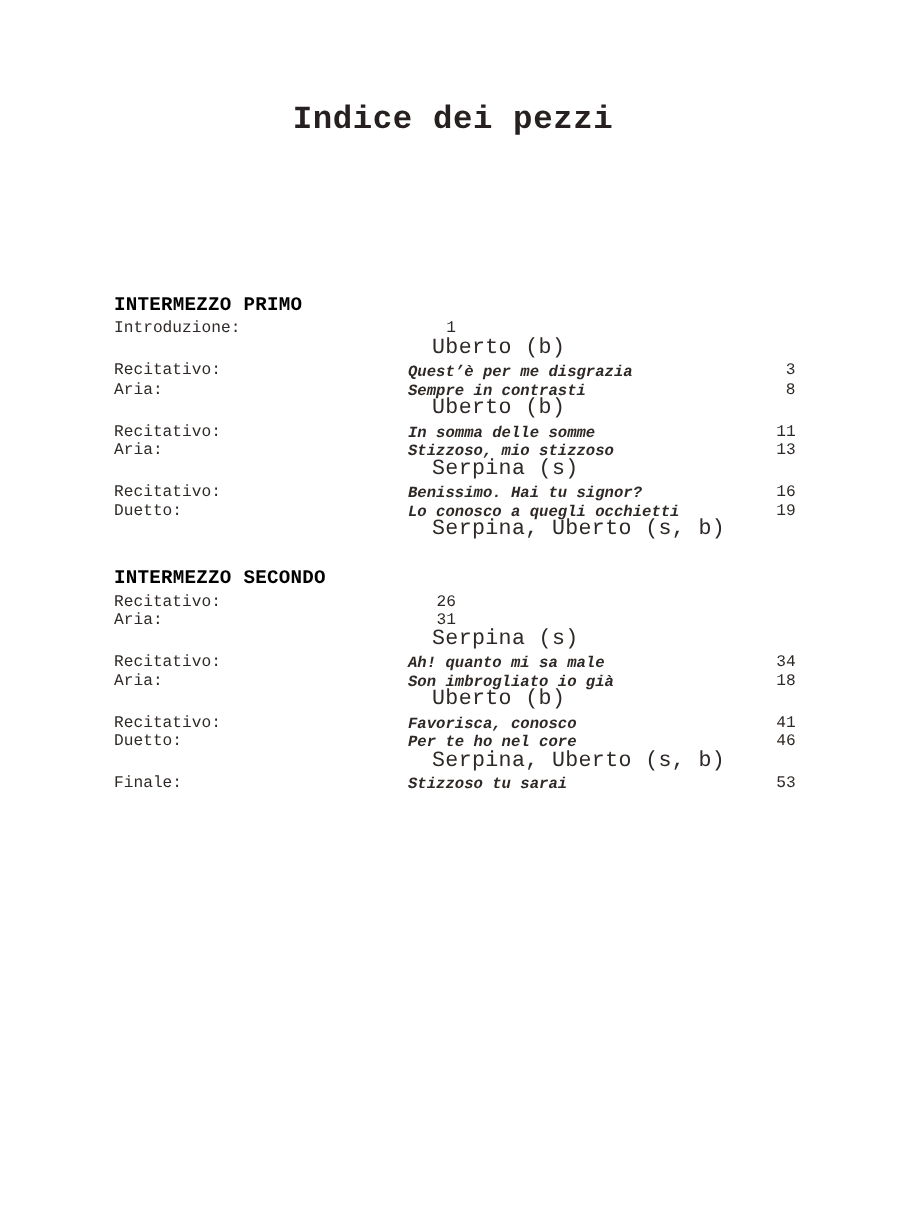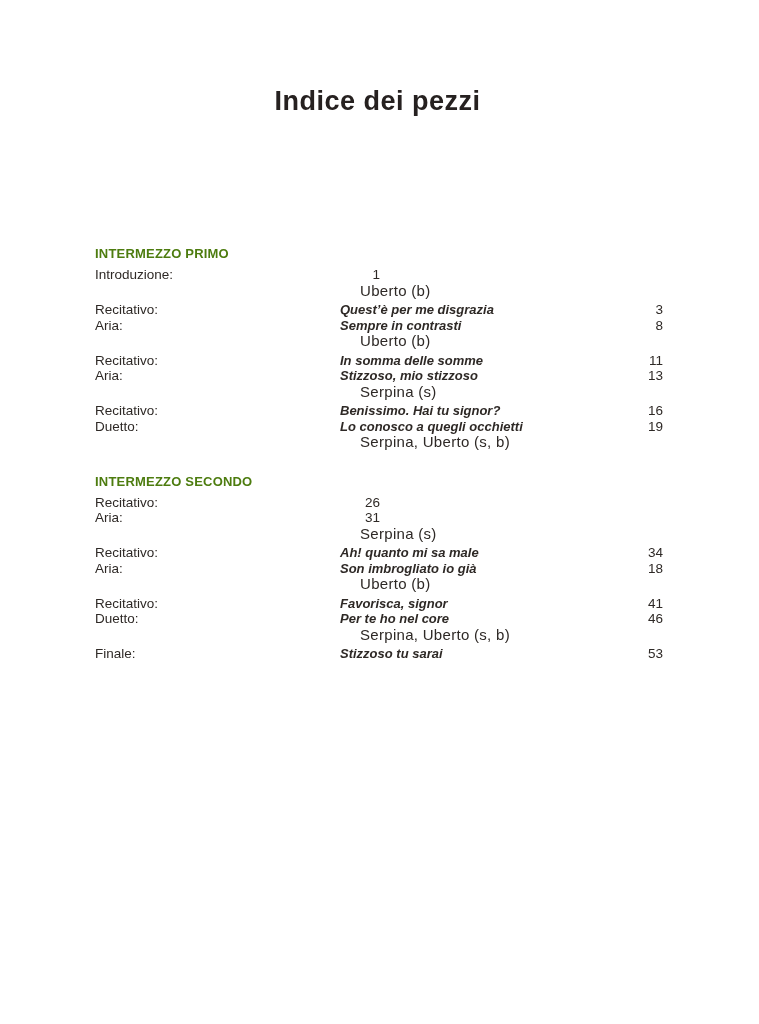--- a/index.html
+++ b/index.html
@@ -6,21 +6,21 @@
     margin: 0;
     padding: 0;
     background: #ffffff;
   }
   .page {
     position: relative;
     width: 755px;
     height: 1024px;
     background: #ffffff;
     color: #2e2926;
-    font-family: Liberation Sans, sans-serif;
+    font-family: Liberation Mono, monospace;
     overflow: hidden;
   }
   .title {
     position: absolute;
     top: 86px;
     left: 0;
     width: 100%;
     margin: 0;
     text-align: center;
     font-size: 27px;
@@ -29,25 +29,25 @@
     color: #262120;
   }
   .toc {
     position: absolute;
     left: 95px;
     top: 246px;
     width: 568px;
   }
   .sec-heading {
     margin: 0 0 5px 0;
-    font-size: 13px;
+    font-size: 16px;
     font-weight: 700;
     letter-spacing: 0.2px;
     line-height: 16px;
-    color: #4d7c0f;
+    color: #000000;
   }
   .sec + .sec {
     margin-top: 24px;
   }
   .group {
     margin-bottom: 4px;
   }
   .row {
     display: flex;
     align-items: flex-start;
@@ -65,21 +65,21 @@
     font-size: 13px;
   }
   .pg {
     flex: 0 0 40px;
     width: 40px;
     text-align: right;
   }
   .performers {
     margin-left: 265px;
     line-height: 15.5px;
-    font-size: 15px;
+    font-size: 18px;
     letter-spacing: 0.3px;
   }
 </style>
 </head>
 <body>
 
 <div class="page">
   <h1 class="title">Indice dei pezzi</h1>
   <div class="toc" id="toc">
   <section class="sec">
@@ -180,21 +180,21 @@
     <span class="pg">18</span>
   </div>
 </div>
     <div class="performers">Uberto (b)</div>
   </div>
 
   <div class="group">
     <div class="rows">
   <div class="row">
     <span class="lbl">Recitativo:</span>
-    <span class="ttl">Favorisca, signor</span>
+    <span class="ttl">Favorisca, conosco</span>
     <span class="pg">41</span>
   </div>
 
   <div class="row">
     <span class="lbl">Duetto:</span>
     <span class="ttl">Per te ho nel core</span>
     <span class="pg">46</span>
   </div>
 </div>
     <div class="performers">Serpina, Uberto (s, b)</div>

